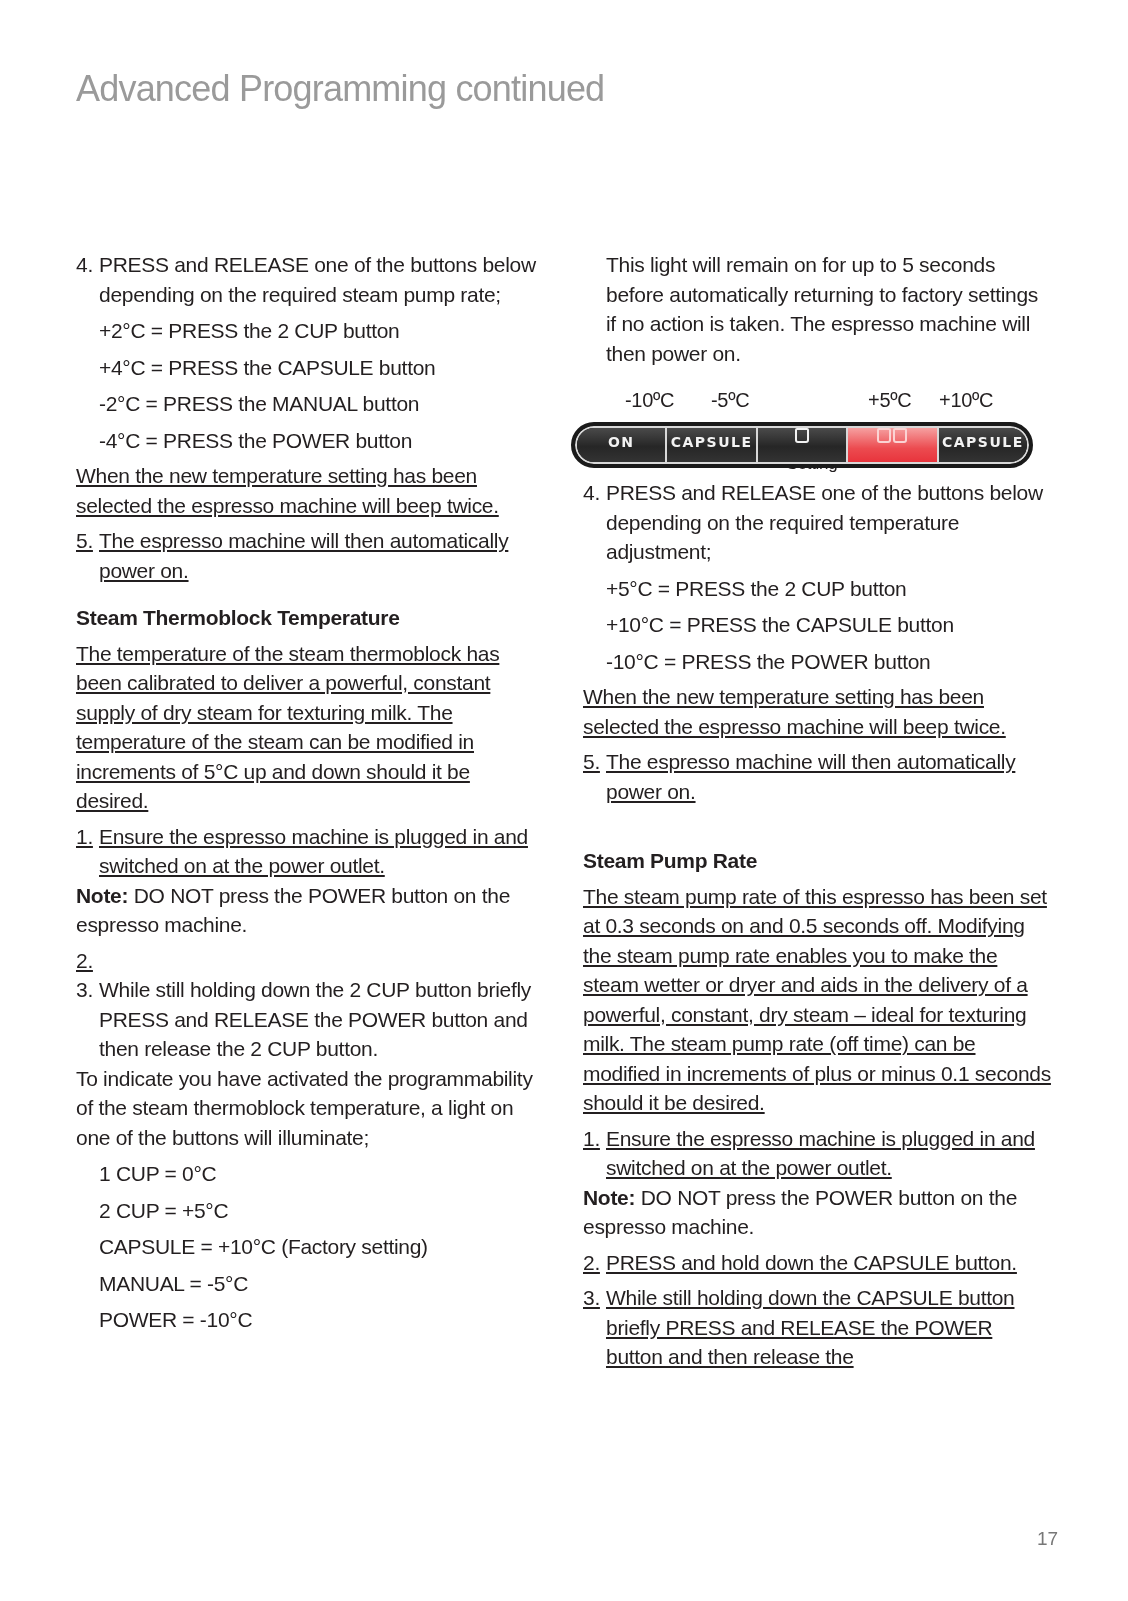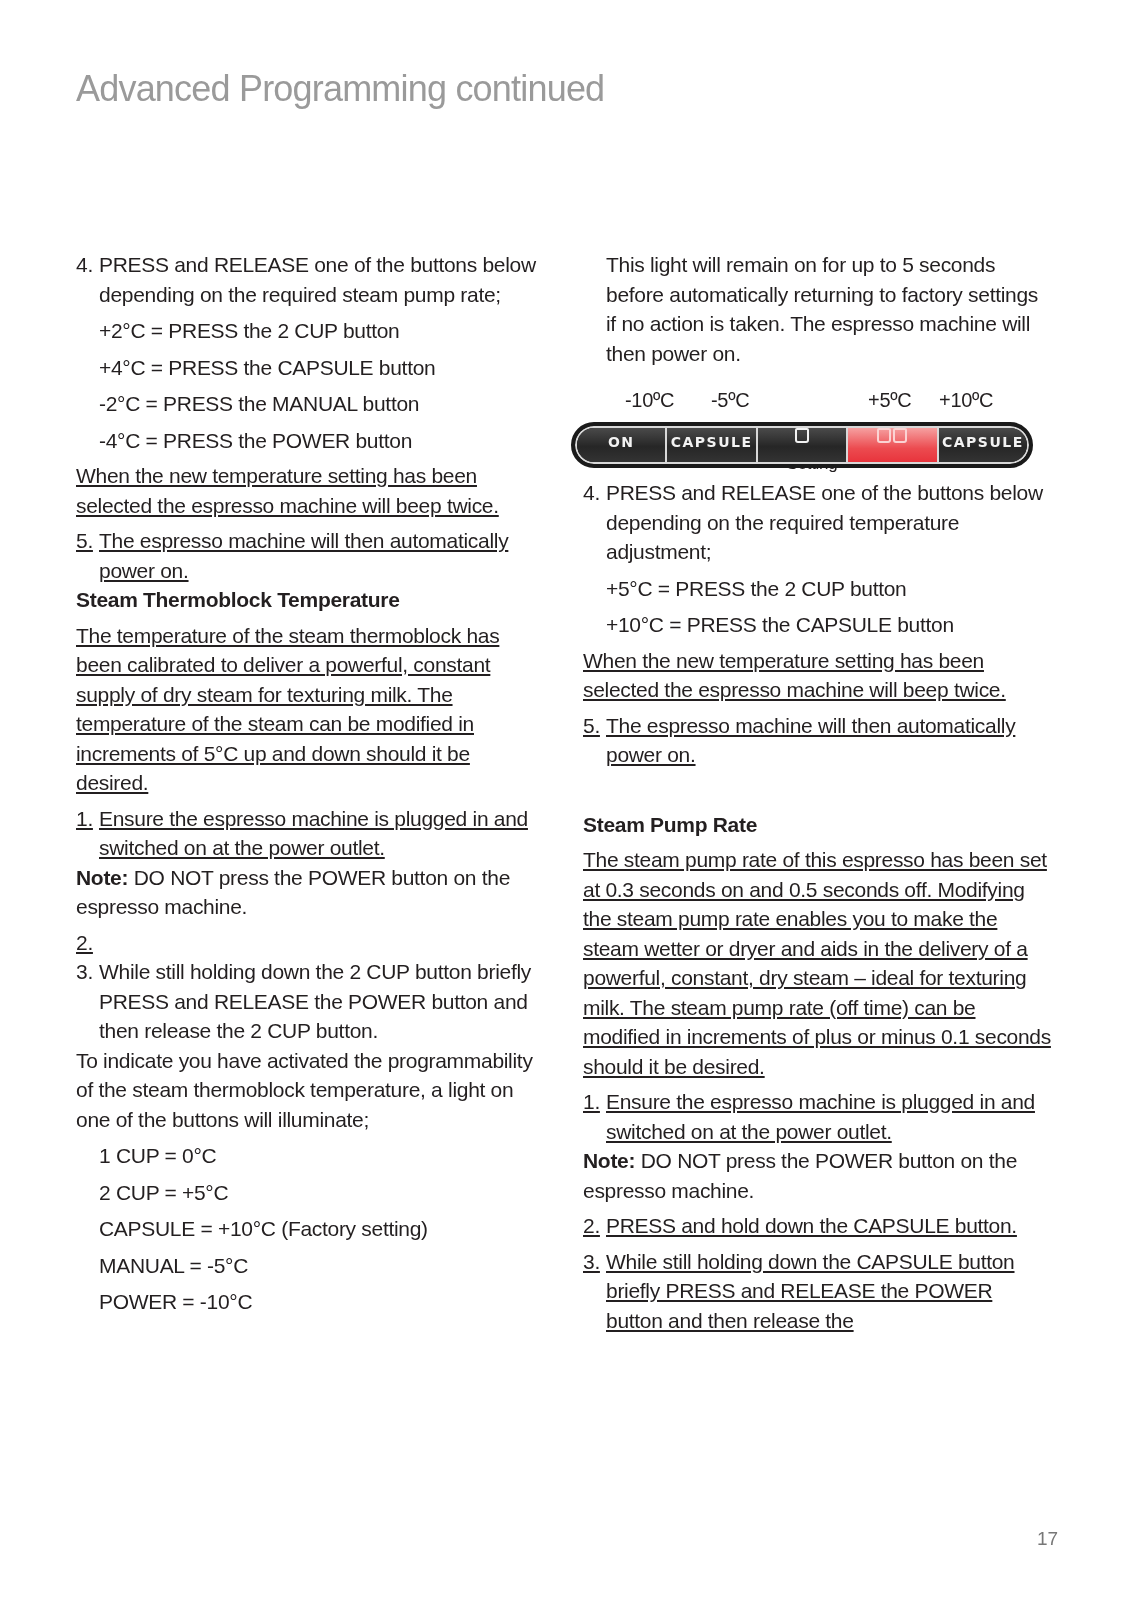--- a/index.html
+++ b/index.html
@@ -9,21 +9,21 @@
            font-family: "Liberation Sans", sans-serif; letter-spacing: -0.8px; font-weight: normal; margin: 0; }
   .col { position: absolute; top: 250px; width: 470px; font-size: 21px; line-height: 29.5px; letter-spacing: -0.3px; }
   .col.left { left: 76px; }
   .col.right { left: 583px; width: 470px; }
   p { margin: 0; }
   .gap-s { margin-top: 6px; text-decoration: underline; }
   .step { display: flex; }
   .step .num { width: 23px; flex: 0 0 23px; }
   .indent { padding-left: 23px; }
   .sub { padding-left: 23px; margin-top: 7px; }
-  .heading { font-weight: bold; margin-top: 0; }
+  .heading { font-weight: bold; margin-top: 18px; }
   .note-label { font-weight: bold; }
   .scale { position: relative; height: 100px; margin-top: 10px; }
   .scale-label { position: absolute; top: 8px; font-size: 20px; text-align: center; }
   .scale-label.small { font-size: 17px; line-height: 25px; top: 12px; margin-top: 36px; }
   .panel { position: absolute; left: 0; top: 44px; width: 462px; height: 46px; border: 4px solid #1a1a1a;
            border-radius: 26px; background: #1a1a1a; box-sizing: border-box; overflow: hidden; display: flex; }
   .panel-inner { display: flex; width: 100%; height: 100%; border-radius: 22px; overflow: hidden; border: 2px solid #d8d8d8; box-sizing: border-box; }
   .pbtn { flex: 1; height: 100%; display: flex; align-items: flex-start; justify-content: center;
           background: linear-gradient(#4a4a4a, #262626 55%, #333 100%); color: #f2f2f2;
           font-size: 14px; font-weight: bold; letter-spacing: 1.5px; border-right: 2px solid #d8d8d8;
@@ -106,20 +106,21 @@
       </div>
     </div>
   </div>
 
   <div class="step">
     <span class="num">4.</span>
     <span>PRESS and RELEASE one of the buttons below depending on the required temperature adjustment;</span>
   </div>
   <p class="sub">+5°C = PRESS the 2 CUP button</p>
   <p class="sub">+10°C = PRESS the CAPSULE button</p>
+  <p class="sub">-10°C = PRESS the POWER button</p>
   <p class="gap-s">When the new temperature setting has been selected the espresso machine will beep twice.</p>
   <div class="step gap-s">
     <span class="num">5.</span>
     <span>The espresso machine will then automatically power on.</span>
   </div>
 
   <p class="heading" style="margin-top:40px;">Steam Pump Rate</p>
   <p class="gap-s">The steam pump rate of this espresso has been set at 0.3 seconds on and 0.5 seconds off. Modifying the steam pump rate enables you to make the steam wetter or dryer and aids in the delivery of a powerful, constant, dry steam – ideal for texturing milk. The steam pump rate (off time) can be modified in increments of plus or minus 0.1 seconds should it be desired.</p>
   <div class="step gap-s">
     <span class="num">1.</span>

